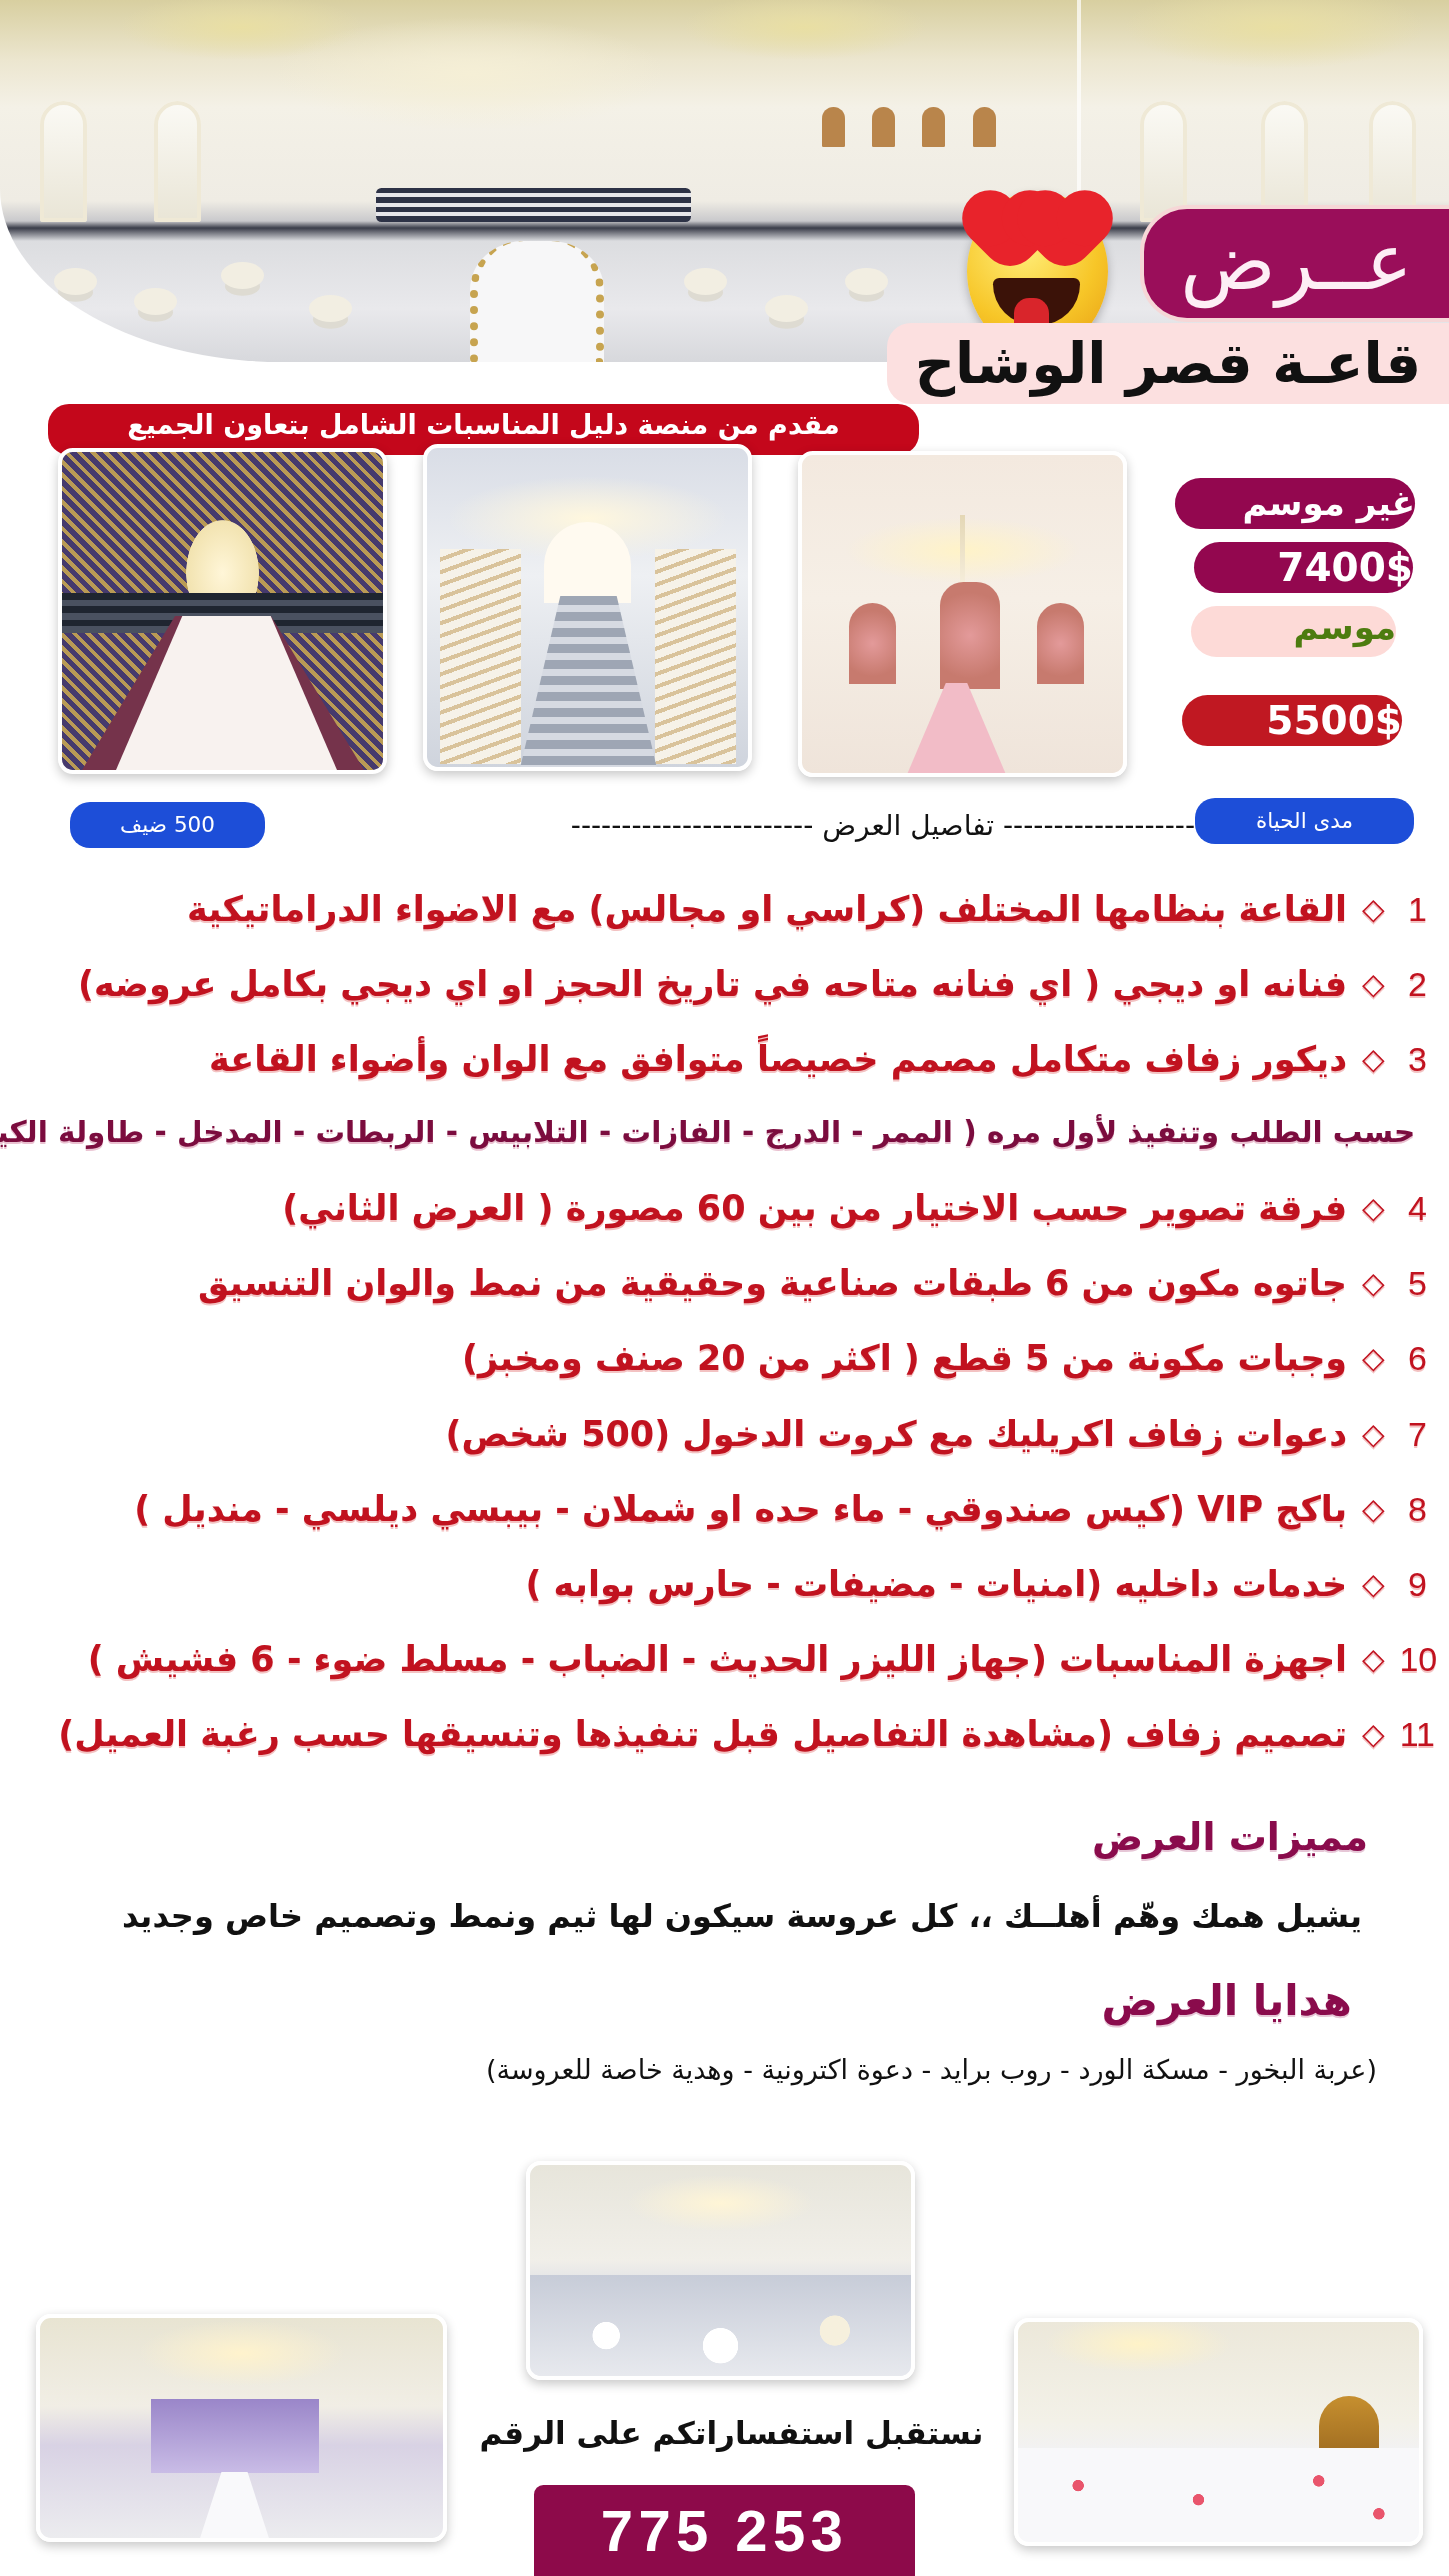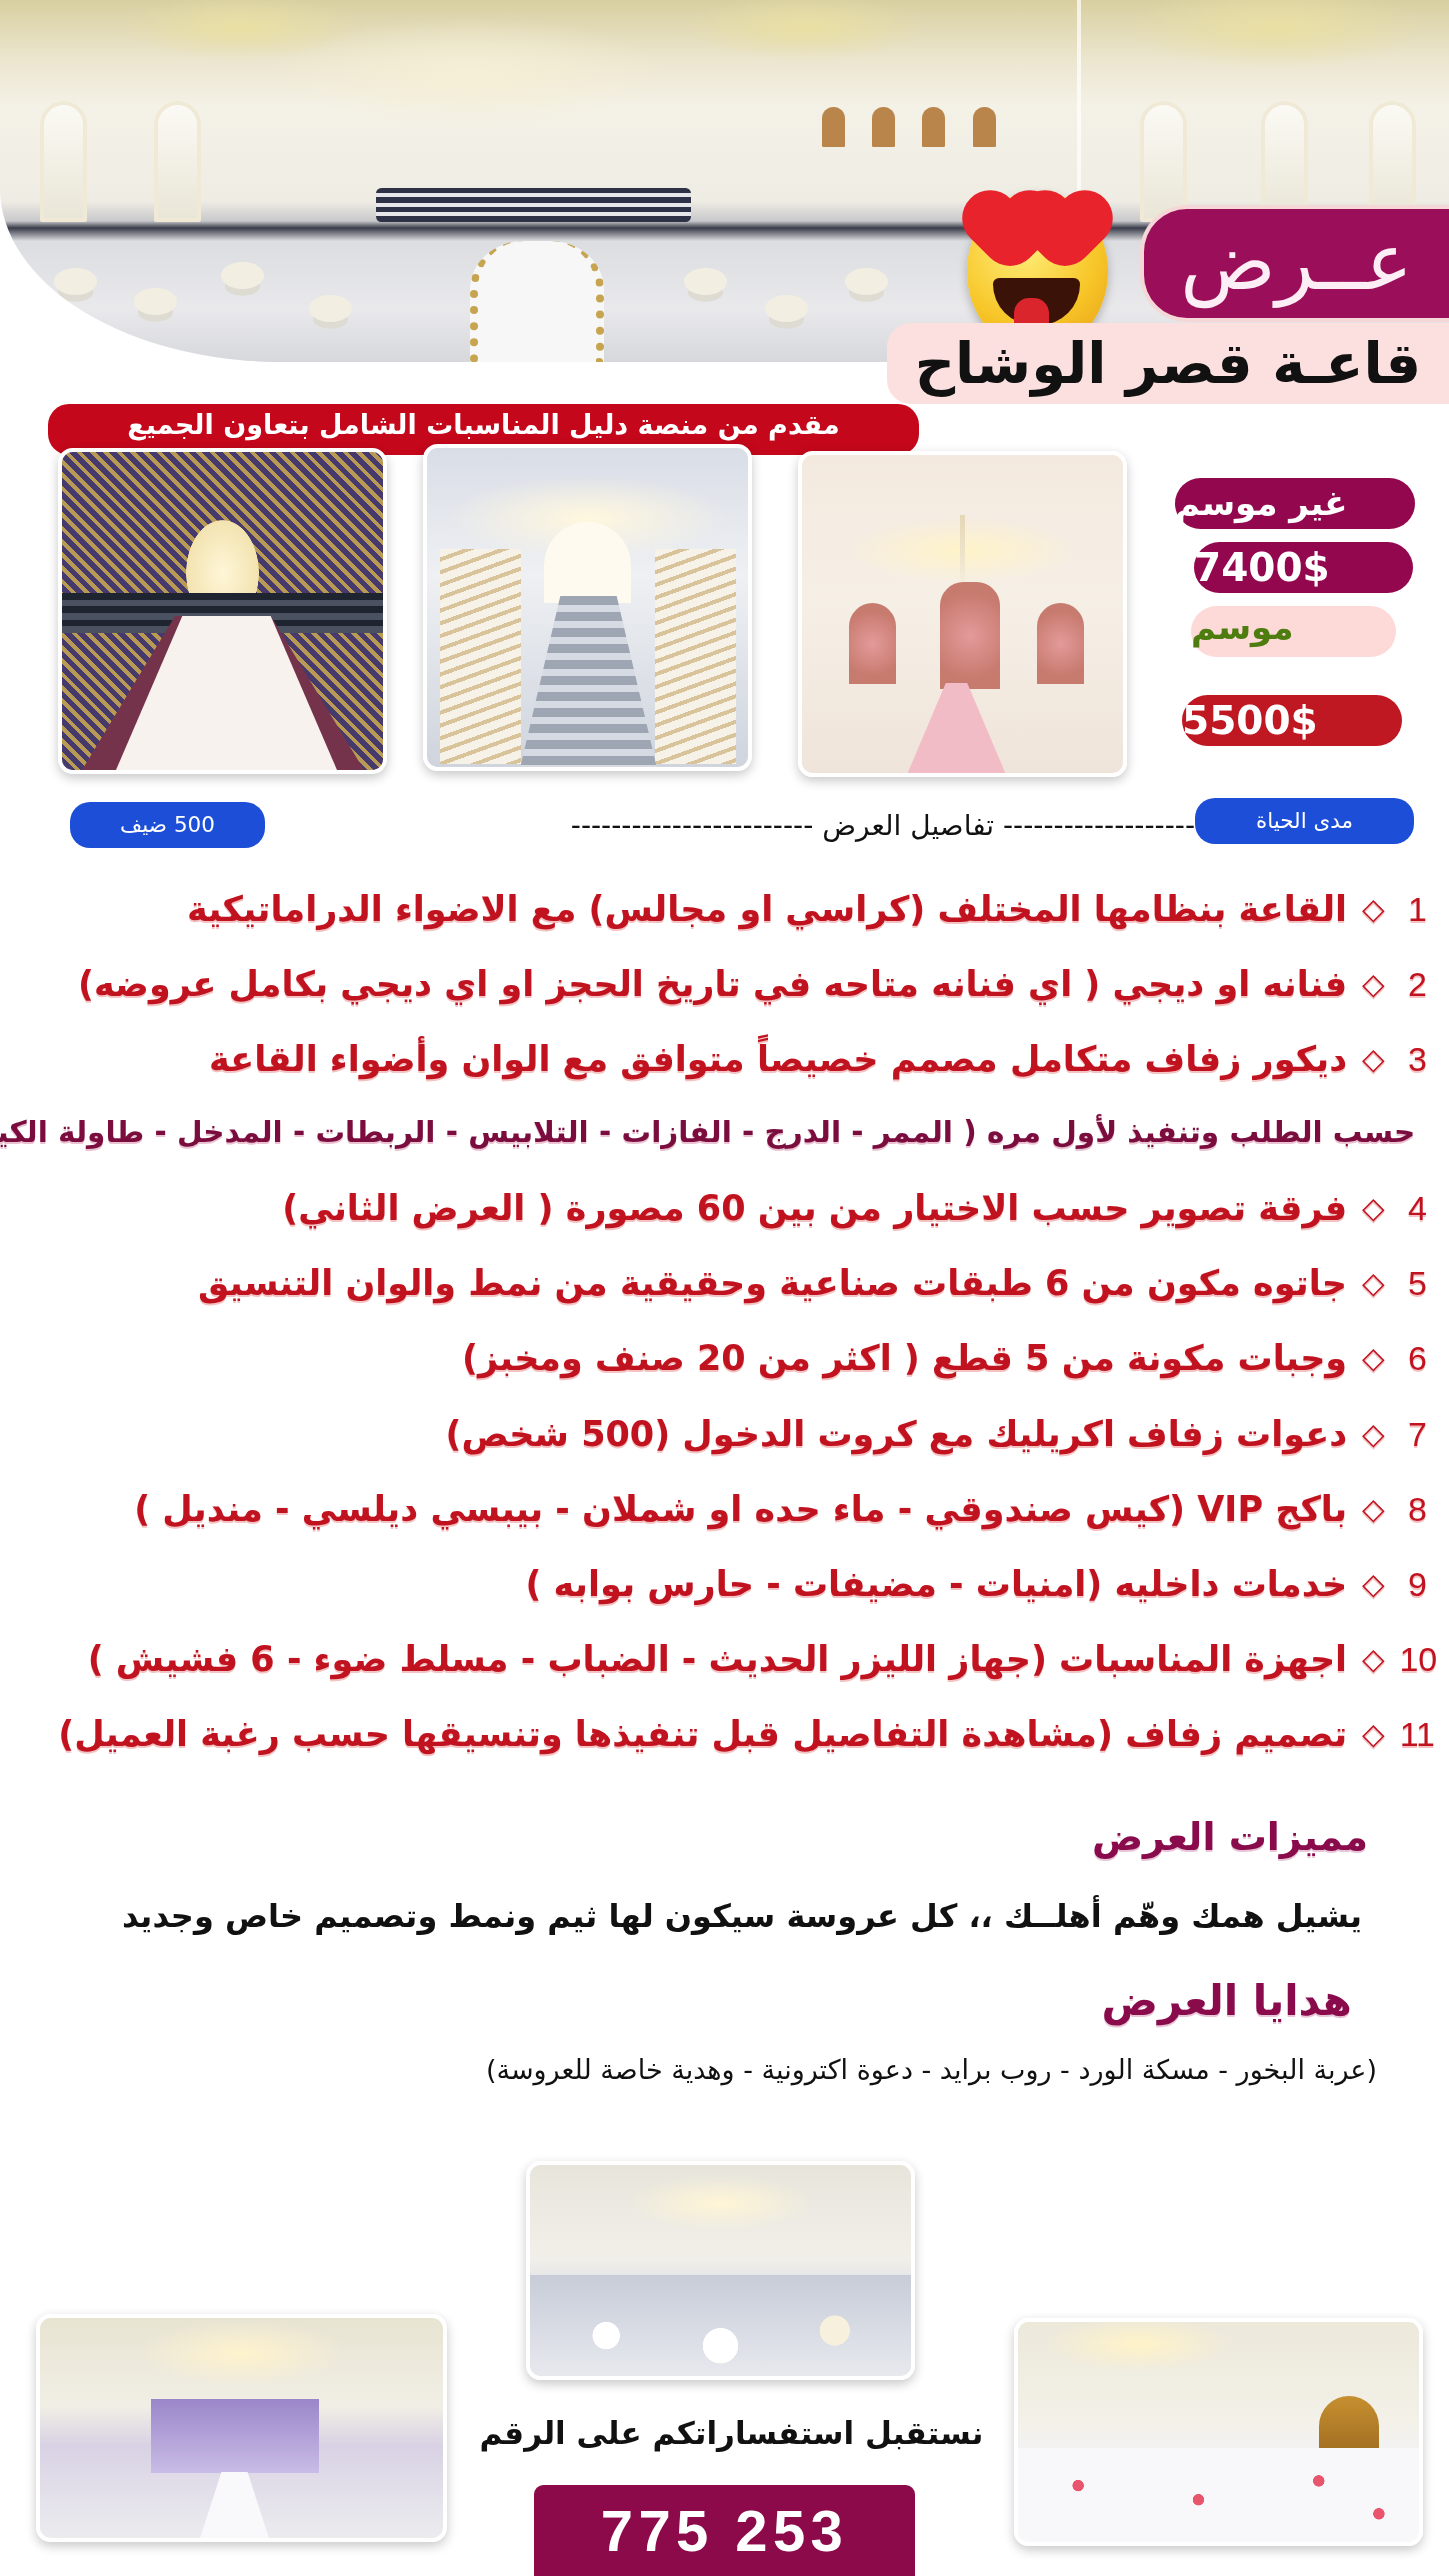--- a/index.html
+++ b/index.html
@@ -89,21 +89,21 @@
         linear-gradient(180deg, #e8e4d2 0%, #f1eee5 40%, #d8d2e4 58%, #ececef 100%); }
     .ph-hall-b .backdrop { position: absolute; left: 111px; top: 81px; width: 168px; height: 74px; background: linear-gradient(180deg,#9a86c9,#c9bce6); }
     .ph-hall-b .aisle { position: absolute; left: 151px; top: 154px; width: 87px; height: 94px; background: #f9f9fb; clip-path: polygon(35% 0, 65% 0, 100% 100%, 0 100%); }
     .ph-hall-c { background:
         radial-gradient(ellipse 134px 40px at 30% 10%, #fff3c8 0%, rgba(255,243,200,0) 70%),
         linear-gradient(180deg, #ece8da 0%, #f3f1e8 45%, #f2f2f4 60%, #ffffff 100%); }
     .ph-hall-c .door { position: absolute; right: 40px; top: 74px; width: 60px; height: 87px; background: linear-gradient(180deg,#c68f2f,#8e5d1b); border-radius: 30px 30px 0 0; }
     .ph-hall-c .chairs { position: absolute; left: 0; bottom: 0; width: 100%; height: 94px; background: radial-gradient(circle at 15% 40%, #e9556c 0 5.4px, rgba(0,0,0,0) 6px), radial-gradient(circle at 45% 55%, #e9556c 0 5.4px, rgba(0,0,0,0) 6px), radial-gradient(circle at 75% 35%, #e9556c 0 5.4px, rgba(0,0,0,0) 6px), radial-gradient(circle at 90% 70%, #e9556c 0 5.4px, rgba(0,0,0,0) 6px), #f8f8fa; }
 
     
-    .pill { border-radius: 27px; text-align: left; font-size: 34px; color: #fff; }
+    .pill { border-radius: 27px; text-align: right; font-size: 34px; color: #fff; }
     .pill-offseason { left: 1175px; top: 478px; width: 240px; height: 51px; background: #93074f; line-height: 51px; }
     .pill-offseason-price { left: 1194px; top: 542px; width: 219px; height: 51px; background: #93074f; line-height: 51px; font-size: 39px; }
     .pill-season { left: 1191px; top: 606px; width: 205px; height: 51px; background: #fddad7; color: #4d7c0f; line-height: 42px; }
     .pill-season-price { left: 1182px; top: 695px; width: 220px; height: 51px; background: #c01822; line-height: 51px; font-size: 39px; }
 
     
     .chip { height: 46px; background: #1d4ed8; color: #fff; border-radius: 20px; font-size: 21.5px; text-align: center; line-height: 46px; font-weight: normal; }
     .chip-guests { left: 70px; top: 802px; width: 195px; }
     .chip-lifetime { left: 1195px; top: 798px; width: 219px; }
     .details-title {

